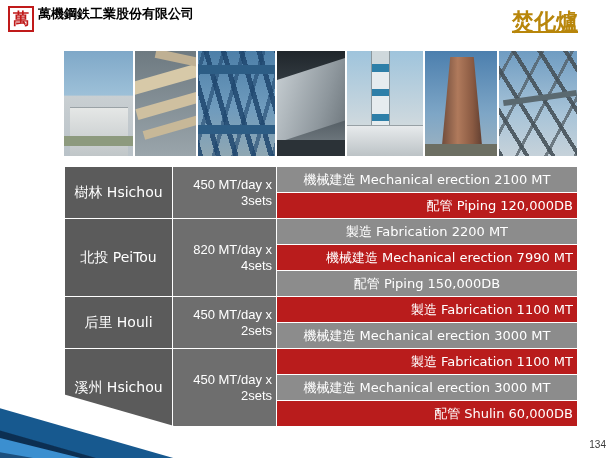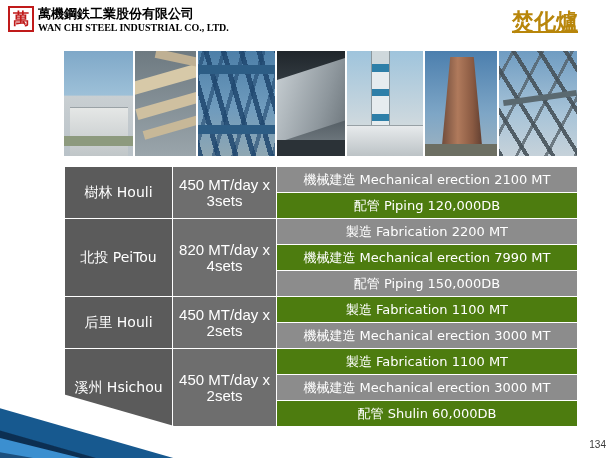--- a/index.html
+++ b/index.html
@@ -234,37 +234,37 @@
     background: #5b5b5b;
     color: #ffffff;
     text-align: center;
     font-family: "DejaVu Sans", sans-serif;
     font-size: 14px;
   }
   .col-cap {
     width: 104px;
     background: #6e6e6e;
     color: #ffffff;
-    text-align: center;
+    text-align: right;
     padding-left: 10px;
     font-family: "Liberation Sans", sans-serif;
-    font-size: 15px;
+    font-size: 13px;
     line-height: 16px;
   }
   .col-scope {
     width: 301px;
     background: #8c8c8c;
     color: #ffffff;
     text-align: center;
     font-family: "DejaVu Sans", sans-serif;
     font-size: 13px;
     line-height: 16px;
     height: 26px;
   }
-  .scope-alt { background: #4d7c0f; }
+  .scope-alt { background: #b91c1c; text-align: right; }
 
   
   .ribbon-layer {
     position: absolute;
     left: 0; bottom: 0;
     width: 300px; height: 120px;
     overflow: hidden;
     pointer-events: none;
   }
   .rib {
@@ -289,40 +289,39 @@
   }
 </style>
 </head>
 <body>
 
 <div class="header">
   <div class="logo-box">
     <span class="glyph">萬</span>
   </div>
   <div class="company-cn">萬機鋼鉄工業股份有限公司</div>
-  <div class="company-en">WAN CHI STEEL INDUSTRIAL CO., LTD.</div>
   <div class="title-cn">焚化爐</div>
 </div>
 
 <div class="photo-strip">
   <div class="photo p1"></div>
   <div class="photo p2"></div>
   <div class="photo p3"></div>
   <div class="photo p4"></div>
   <div class="photo p5"></div>
   <div class="photo p6"></div>
   <div class="photo p7"></div>
 </div>
 
 <div class="table-wrap">
   <table class="data">
     <tbody>
 
       <tr>
-        <td class="col-site" rowspan="2">樹林 Houli</td>
+        <td class="col-site" rowspan="2">樹林 Hsichou</td>
         <td class="col-cap" rowspan="2">450 MT/day x 3sets</td>
         <td class="col-scope">機械建造 Mechanical erection 2100 MT</td>
       </tr>
       <tr>
         <td class="col-scope scope-alt">配管 Piping 120,000DB</td>
       </tr>
 
       <tr>
         <td class="col-site" rowspan="3">北投 PeiTou</td>
         <td class="col-cap" rowspan="3">820 MT/day x 4sets</td>

